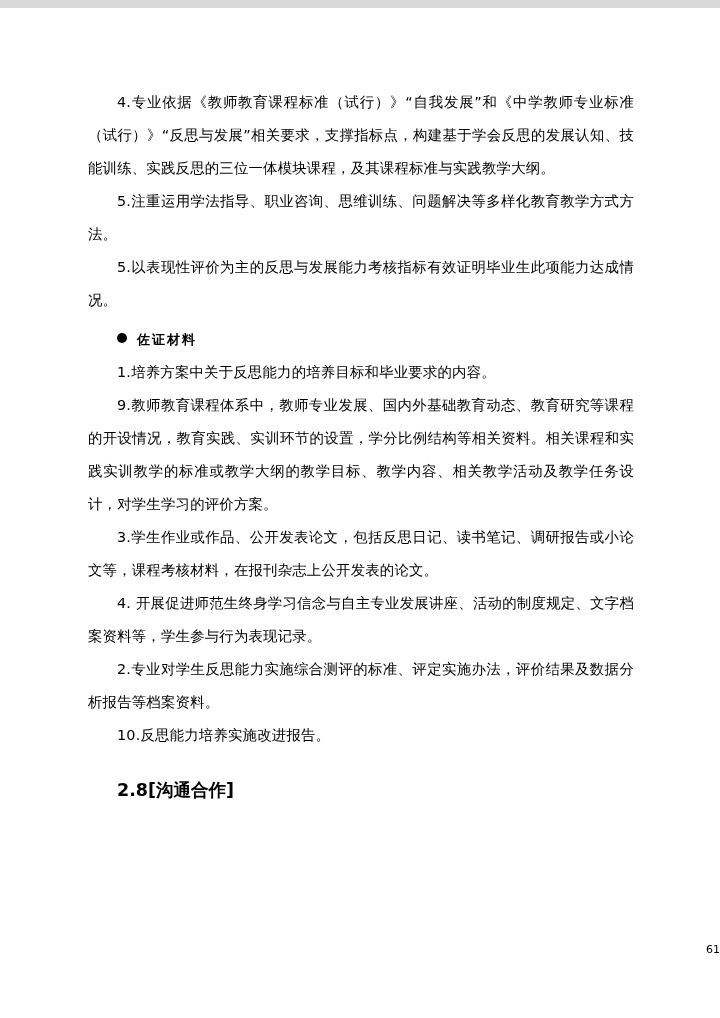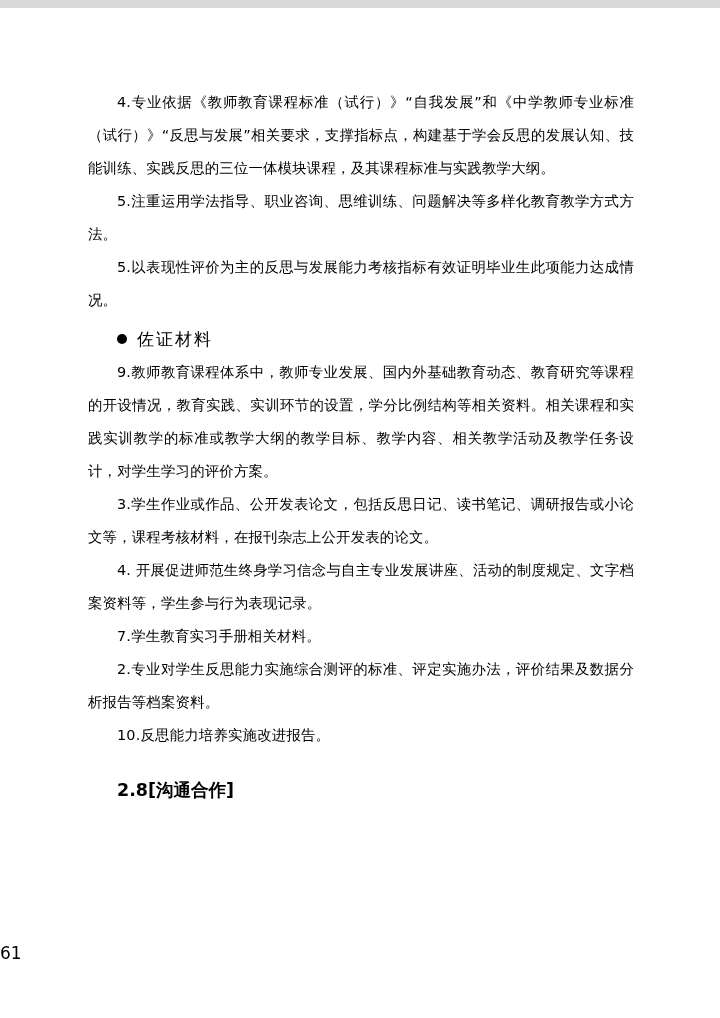--- a/index.html
+++ b/index.html
@@ -34,23 +34,23 @@
     text-align: justify;
     text-justify: inter-ideograph;
     font-family: "DejaVu Sans", "Liberation Sans", sans-serif;
     letter-spacing: 0.2px;
   }
   p.indent {
     text-indent: 29px;
   }
   .bullet-head {
     margin: 6px 0 0 0;
-    font-size: 17px;
+    font-size: 13px;
     line-height: 33px;
-    font-weight: normal;
+    font-weight: bold;
     color: #000000;
     padding-left: 29px;
   }
   .bullet-head .dot {
     display: inline-block;
     width: 10px;
     height: 10px;
     border-radius: 50%;
     background: #000;
     margin-right: 10px;
@@ -66,44 +66,44 @@
     line-height: 40px;
     font-weight: bold;
     color: #000000;
     font-family: "DejaVu Sans", "Liberation Sans", sans-serif;
   }
   .page-number {
     position: absolute;
     left: 0;
     right: 0;
     top: 935px;
-    text-align: left;
-    font-size: 17px;
+    text-align: right;
+    font-size: 11px;
     color: #000000;
     font-family: "DejaVu Sans", "Liberation Sans", sans-serif;
   }
 </style>
 </head>
 <body>
 
 <div class="page">
   <div class="content">
 
     <p class="para indent">4.专业依据《教师教育课程标准（试行）》“自我发展”和《中学教师专业标准（试行）》“反思与发展”相关要求，支撑指标点，构建基于学会反思的发展认知、技能训练、实践反思的三位一体模块课程，及其课程标准与实践教学大纲。</p>
     <p class="para indent">5.注重运用学法指导、职业咨询、思维训练、问题解决等多样化教育教学方式方法。</p>
     <p class="para indent">5.以表现性评价为主的反思与发展能力考核指标有效证明毕业生此项能力达成情况。</p>
 
     <div class="bullet-head">
       <span class="dot"></span><span class="btxt">佐证材料</span>
     </div>
 
+    <p class="para indent">1.培养方案中关于反思能力的培养目标和毕业要求的内容。</p>
     <p class="para indent">9.教师教育课程体系中，教师专业发展、国内外基础教育动态、教育研究等课程的开设情况，教育实践、实训环节的设置，学分比例结构等相关资料。相关课程和实践实训教学的标准或教学大纲的教学目标、教学内容、相关教学活动及教学任务设计，对学生学习的评价方案。</p>
     <p class="para indent">3.学生作业或作品、公开发表论文，包括反思日记、读书笔记、调研报告或小论文等，课程考核材料，在报刊杂志上公开发表的论文。</p>
     <p class="para indent">4. 开展促进师范生终身学习信念与自主专业发展讲座、活动的制度规定、文字档案资料等，学生参与行为表现记录。</p>
-    <p class="para indent">7.学生教育实习手册相关材料。</p>
     <p class="para indent">2.专业对学生反思能力实施综合测评的标准、评定实施办法，评价结果及数据分析报告等档案资料。</p>
     <p class="para indent">10.反思能力培养实施改进报告。</p>
 
     <h2 class="heading2">2.8[沟通合作]</h2>
 
   </div>
 
   <div class="page-number">61</div>
 </div>
 

